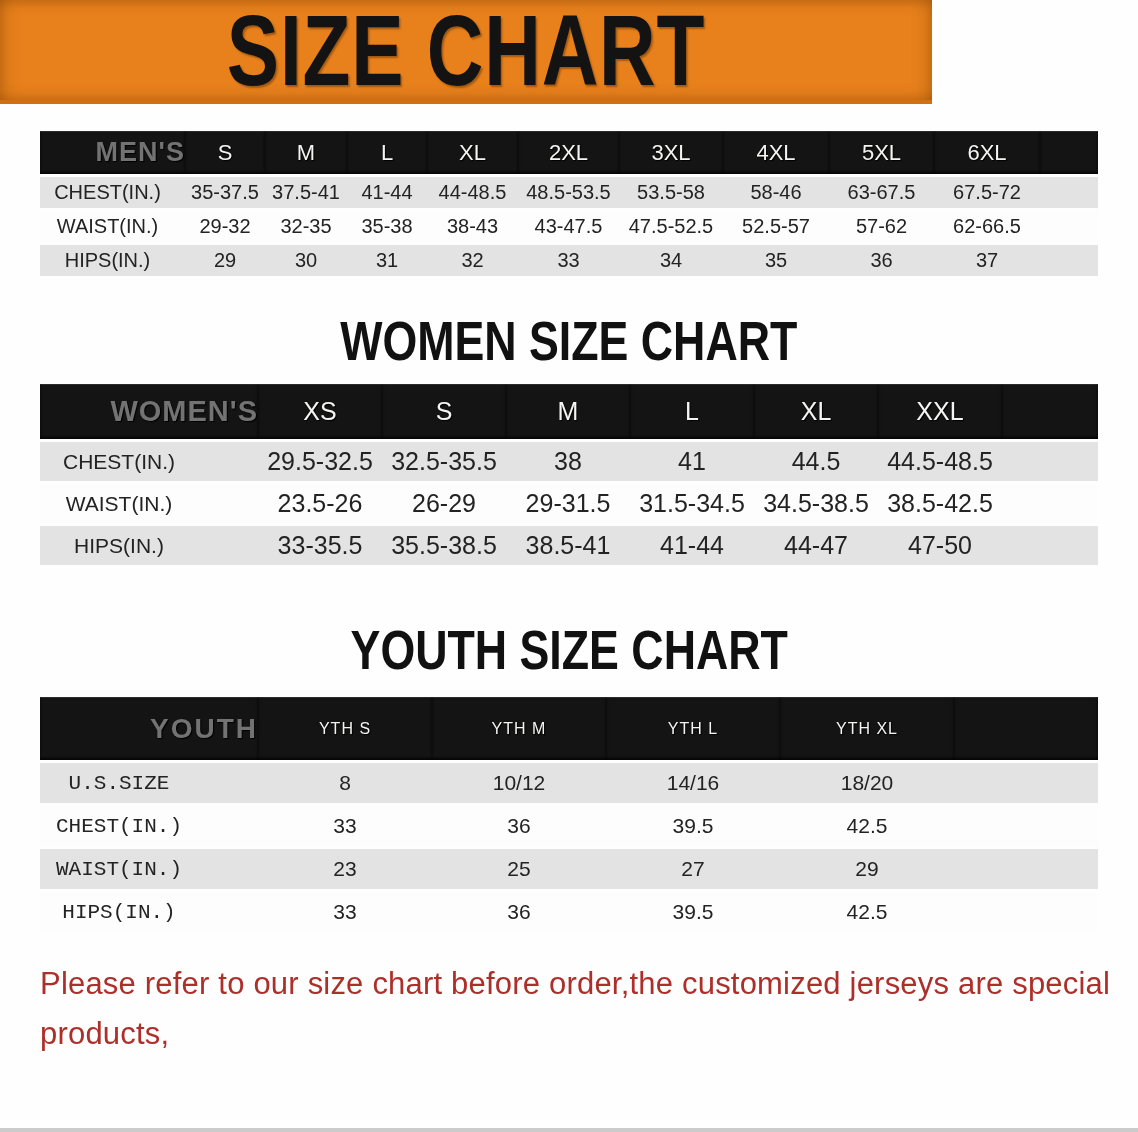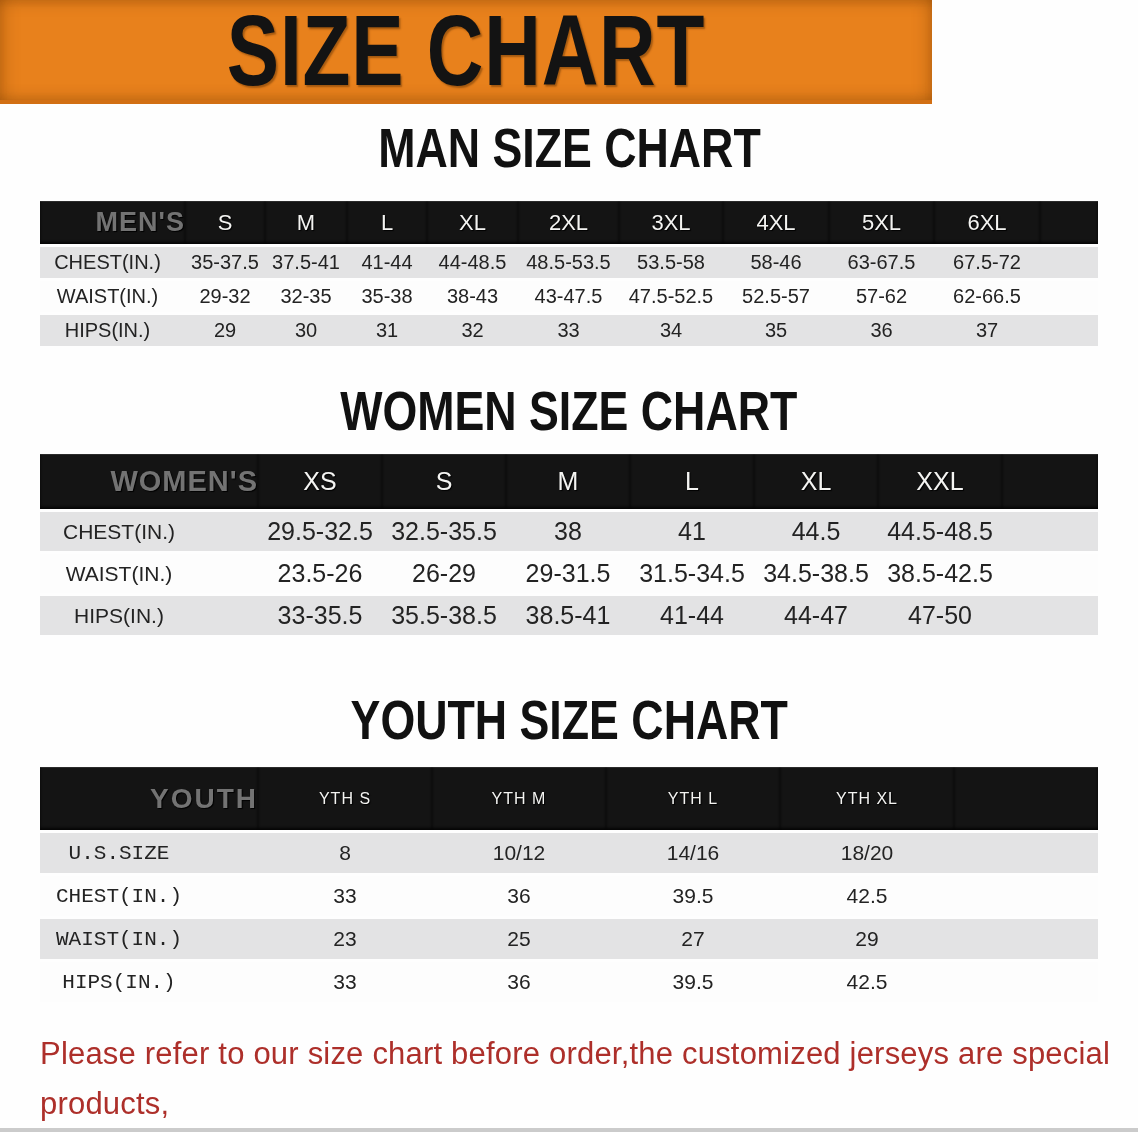--- a/index.html
+++ b/index.html
@@ -108,23 +108,20 @@
   }
 </style>
 </head>
 <body>
 
 <div class="banner" style="background: rgb(232, 129, 28);">
   <span class="banner-title" style="color: rgb(19, 19, 19);">SIZE CHART</span>
 </div>
 
 <div>
-  <h2 class="section-title" id="title-men">
-    <span>MAN SIZE CHART</span>
-  </h2>
   <table class="size-table" id="table-men">
     <colgroup>
       <col style="width:145px">
         <col style="width:80px">
         <col style="width:82px">
         <col style="width:80px">
       <col style="width:91px">
         <col style="width:101px">
         <col style="width:104px">
         <col style="width:106px">

